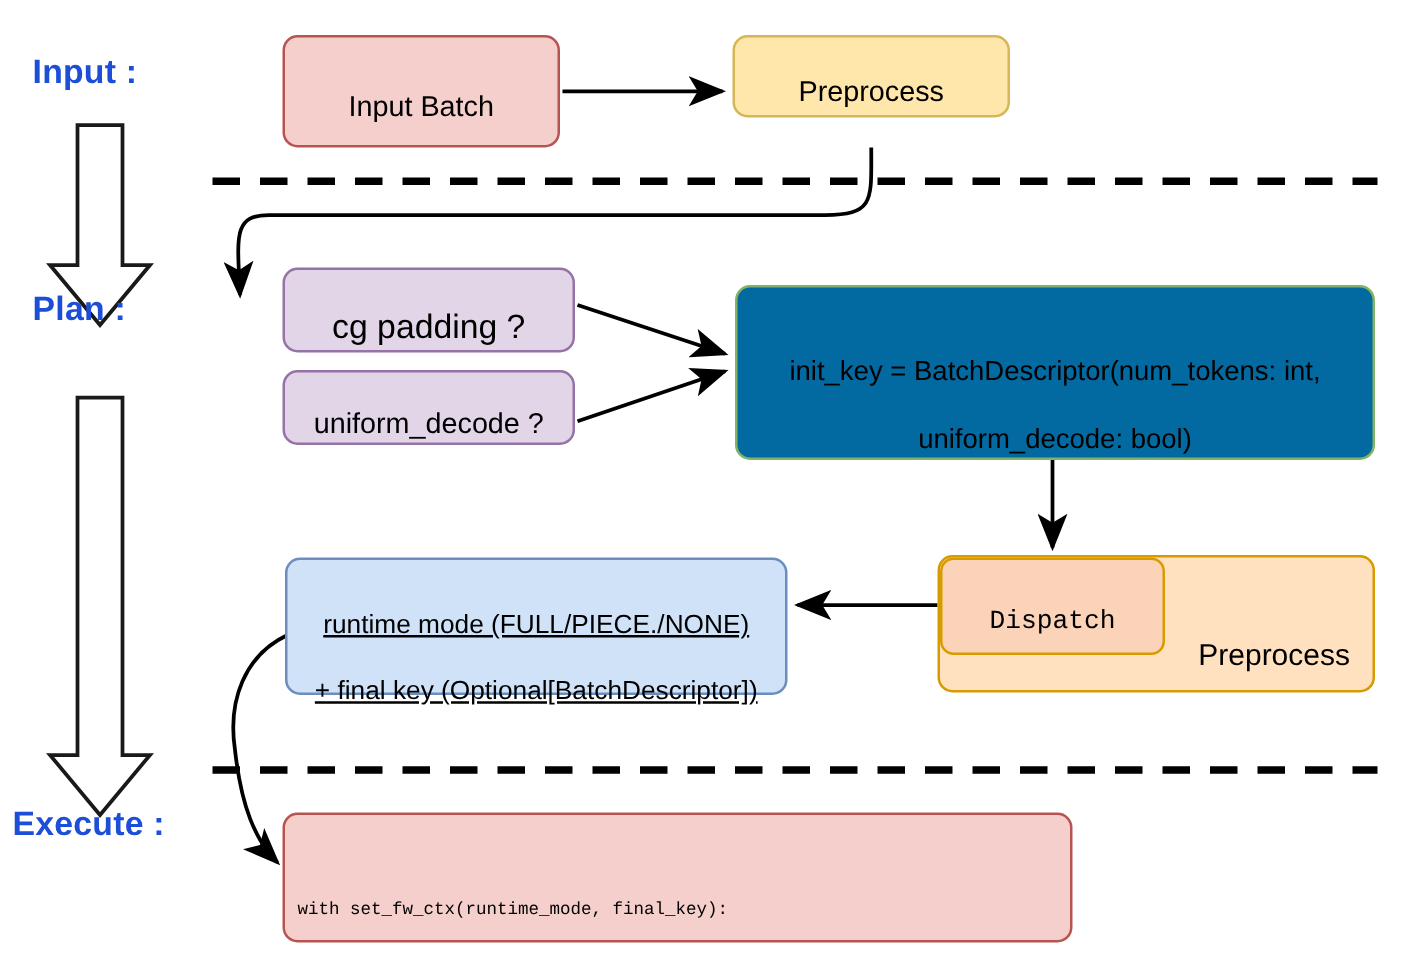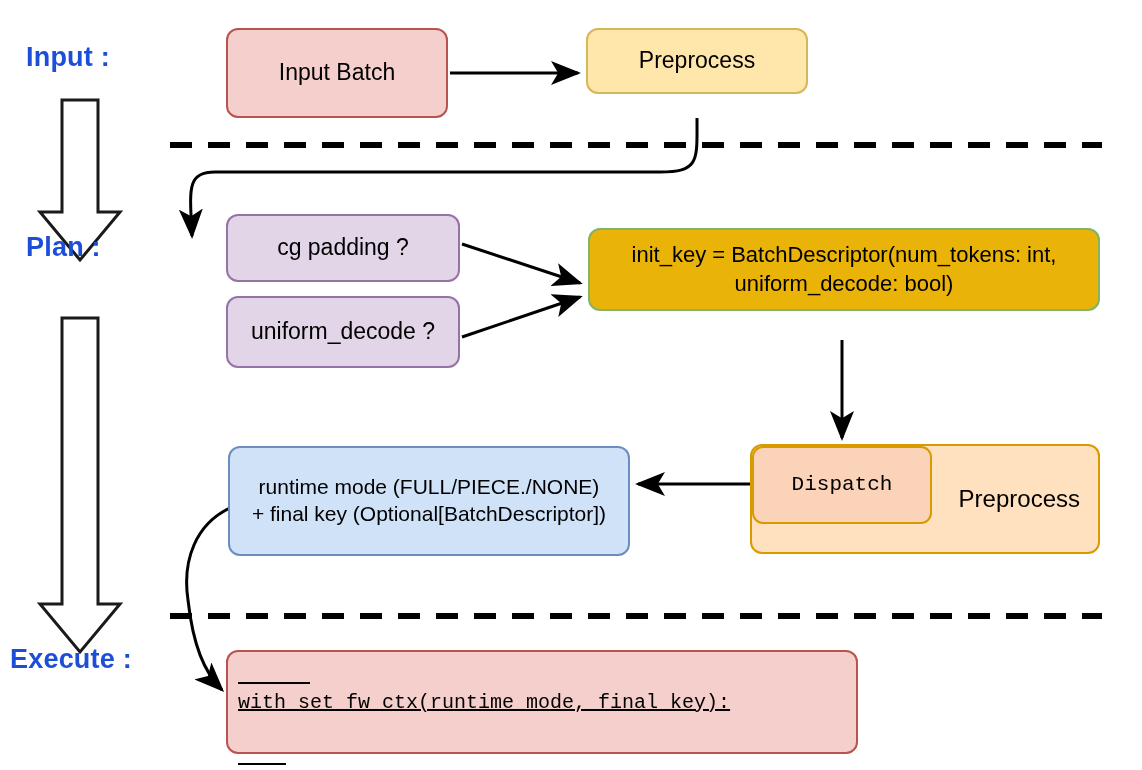--- a/index.html
+++ b/index.html
@@ -42,71 +42,70 @@
     justify-content: center;
     text-align: center;
     border-radius: 12px;
     border-style: solid;
     border-width: 2px;
     font-family: "Liberation Sans", sans-serif;
     color: #000000;
     line-height: 1.28;
     padding: 2px 8px;
   }
-  .node span { display: block; width: 100%; }
+  .node span { display: block; width: 100%; margin-top: 26px; }
 
   
   .n-input-batch {
     left: 226px; top: 28px; width: 222px; height: 90px;
     background: #f5cfcc; border-color: #b85450; font-size: 23px;
   }
   .n-preprocess {
     left: 586px; top: 28px; width: 222px; height: 66px;
     background: #ffe6ab; border-color: #d6b656; font-size: 23px;
   }
   .n-cg-padding {
     left: 226px; top: 214px; width: 234px; height: 68px;
-    background: #e1d5e7; border-color: #9673a6; font-size: 23px;
+    background: #e1d5e7; border-color: #9673a6; font-size: 27px;
   }
   .n-uniform-decode {
-    left: 226px; top: 296px; width: 234px; height: 72px;
+    left: 226px; top: 296px; width: 234px; height: 60px;
     background: #e1d5e7; border-color: #9673a6; font-size: 23px;
   }
   .n-init-key {
-    left: 588px; top: 228px; width: 512px; height: 83px;
-    background: #eab308; border-color: #82b366; font-size: 22px;
+    left: 588px; top: 228px; width: 512px; height: 140px;
+    background: #0369a1; border-color: #82b366; font-size: 22px;
     align-items: center; justify-content: center;
   }
   .n-cudagraph-dispatcher {
     left: 750px; top: 444px; width: 350px; height: 110px;
     background: #ffe0bf; border-color: #d79b00; font-size: 24px;
     justify-content: flex-end; padding-right: 18px;
   }
   .n-cudagraph-dispatcher > span { width: auto; }
   .n-dispatch {
     left: 752px; top: 446px; width: 180px; height: 78px;
     background: #fbd3b9; border-color: #d79b00; font-size: 21px;
     border-radius: 11px;
     font-family: Liberation Mono, monospace;
   }
   .n-runtime-mode {
     left: 228px; top: 446px; width: 402px; height: 110px;
-    background: #cfe2f7; border-color: #6c8ebf; font-size: 21px;
+    background: #cfe2f7; border-color: #6c8ebf; font-size: 21px; text-decoration: underline;
   }
   .n-code {
     left: 226px; top: 650px; width: 632px; height: 104px;
     background: #f5cfcc; border-color: #b85450;
     font-family: "Liberation Mono", monospace;
-    font-size: 20px;
+    font-size: 14px;
     align-items: center; justify-content: flex-start;
     padding-left: 10px;
     line-height: 1.35;
     white-space: pre;
     text-align: left;
-    text-decoration: underline;
   }
   .n-code > span { width: auto; text-align: left; }
 </style>
 </head>
 <body>
 
 <div id="stage">
 
   <svg id="svg-layer" viewBox="0 0 1142 770">
     <defs>

